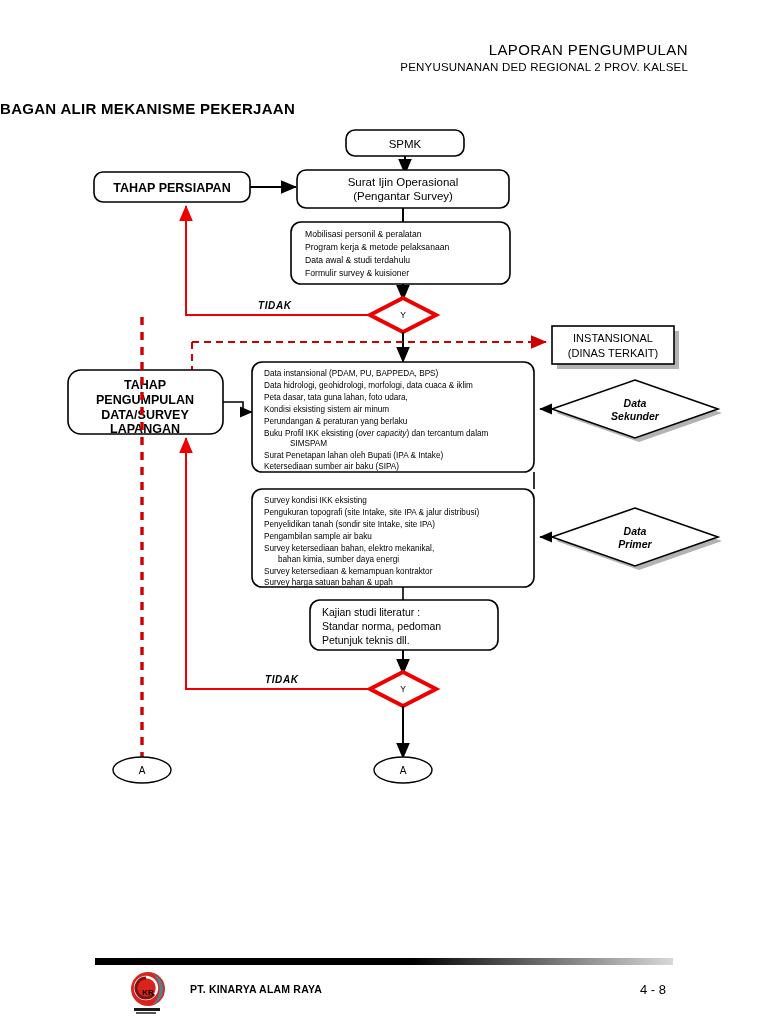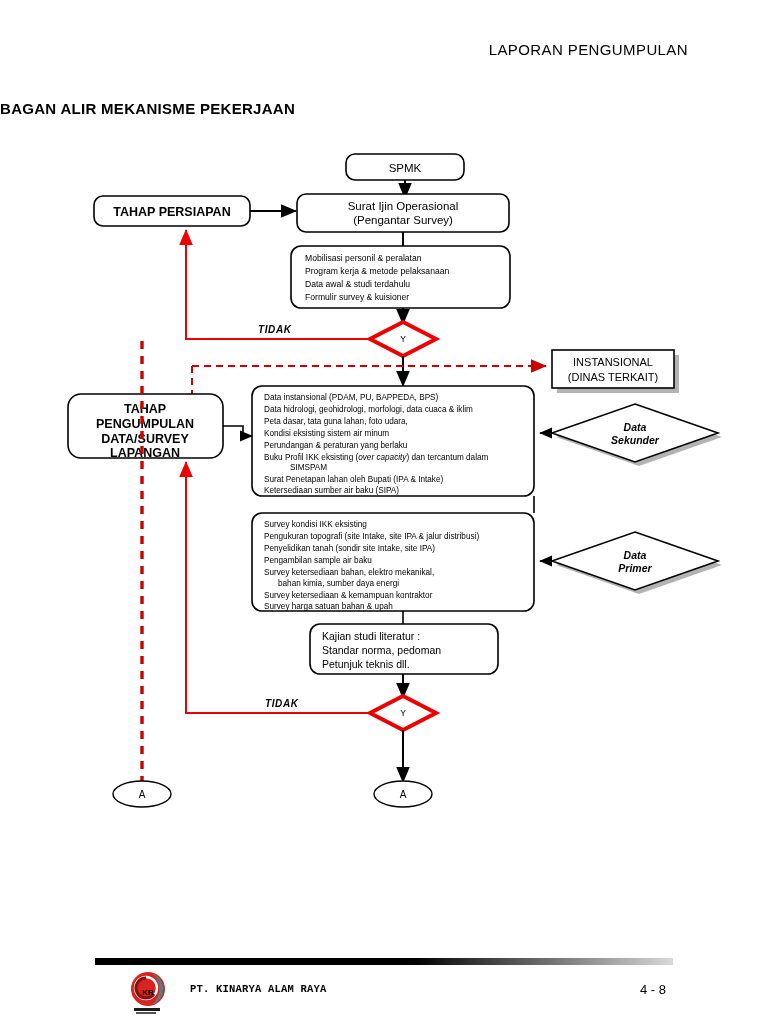--- a/index.html
+++ b/index.html
@@ -9,21 +9,21 @@
 
   
   .hdr{position:absolute;right:80px;top:40px;text-align:right;line-height:1.35;}
   .hdr .l1{font-size:15px;letter-spacing:.4px;}
   .hdr .l2{font-size:11.5px;letter-spacing:.2px;}
 
   .doc-title{position:absolute;left:0;right:0;top:100px;
              font-size:15px;font-weight:bold;letter-spacing:.3px;}
 
   
-  .diagram{position:absolute;left:0;top:136px;width:768px;height:680px;}
+  .diagram{position:absolute;left:0;top:112px;width:768px;height:680px;}
   svg{display:block;}
   .bx{fill:#ffffff;stroke:#000000;stroke-width:1.6;}
   .bx-sq{fill:#ffffff;stroke:#000000;stroke-width:1.6;}
   .shadow{fill:#b3b3b3;stroke:none;}
   .dia-red{fill:#ffffff;stroke:#ee0000;stroke-width:4;}
   .dia-bk{fill:#ffffff;stroke:#000000;stroke-width:1.6;}
   .ell{fill:#ffffff;stroke:#000000;stroke-width:1.4;}
   .ln{stroke:#000000;stroke-width:2;fill:none;}
   .ln-thin{stroke:#000000;stroke-width:1.6;fill:none;}
   .red-solid{stroke:#ee0000;stroke-width:2;fill:none;}
@@ -41,30 +41,31 @@
   .t-tidak{font-size:10px;font-style:italic;font-weight:bold;letter-spacing:.6px;}
   .t-a{font-size:10px;text-anchor:middle;}
   .t-ins{font-size:11px;text-anchor:middle;}
   .ital{font-style:italic;}
 
   
   .foot-rule{position:absolute;left:95px;top:958px;width:578px;height:7px;
              background:linear-gradient(to right,#000 0%,#000 55%,#d8d8d8 100%);}
   .logo{position:absolute;left:127px;top:969px;width:46px;height:46px;}
   .foot-name{position:absolute;left:190px;top:983px;font-size:10.5px;font-weight:bold;
-             font-family:Liberation Mono, monospace;letter-spacing:.2px;}
+             font-family:Liberation Sans, sans-serif;letter-spacing:.2px;}
   .foot-page{position:absolute;left:640px;top:982px;font-size:13px;}
 </style>
 </head>
 <body>
 
 <div class="page">
 
   <div class="hdr">
     <div class="l1">LAPORAN PENGUMPULAN</div>
+    <div class="l2">PENYUSUNANAN DED REGIONAL 2 PROV. KALSEL</div>
   </div>
 
   <div class="doc-title">BAGAN ALIR MEKANISME PEKERJAAN</div>
 
   <div class="diagram">
   <svg width="768" height="680" viewBox="0 0 768 680" xmlns="http://www.w3.org/2000/svg">
 
     <defs>
       <marker id="ah" markerWidth="9" markerHeight="9" refX="7.5" refY="4" orient="auto">
         <path d="M0,0.6 L8,4 L0,7.4 z" fill="#000"></path>

